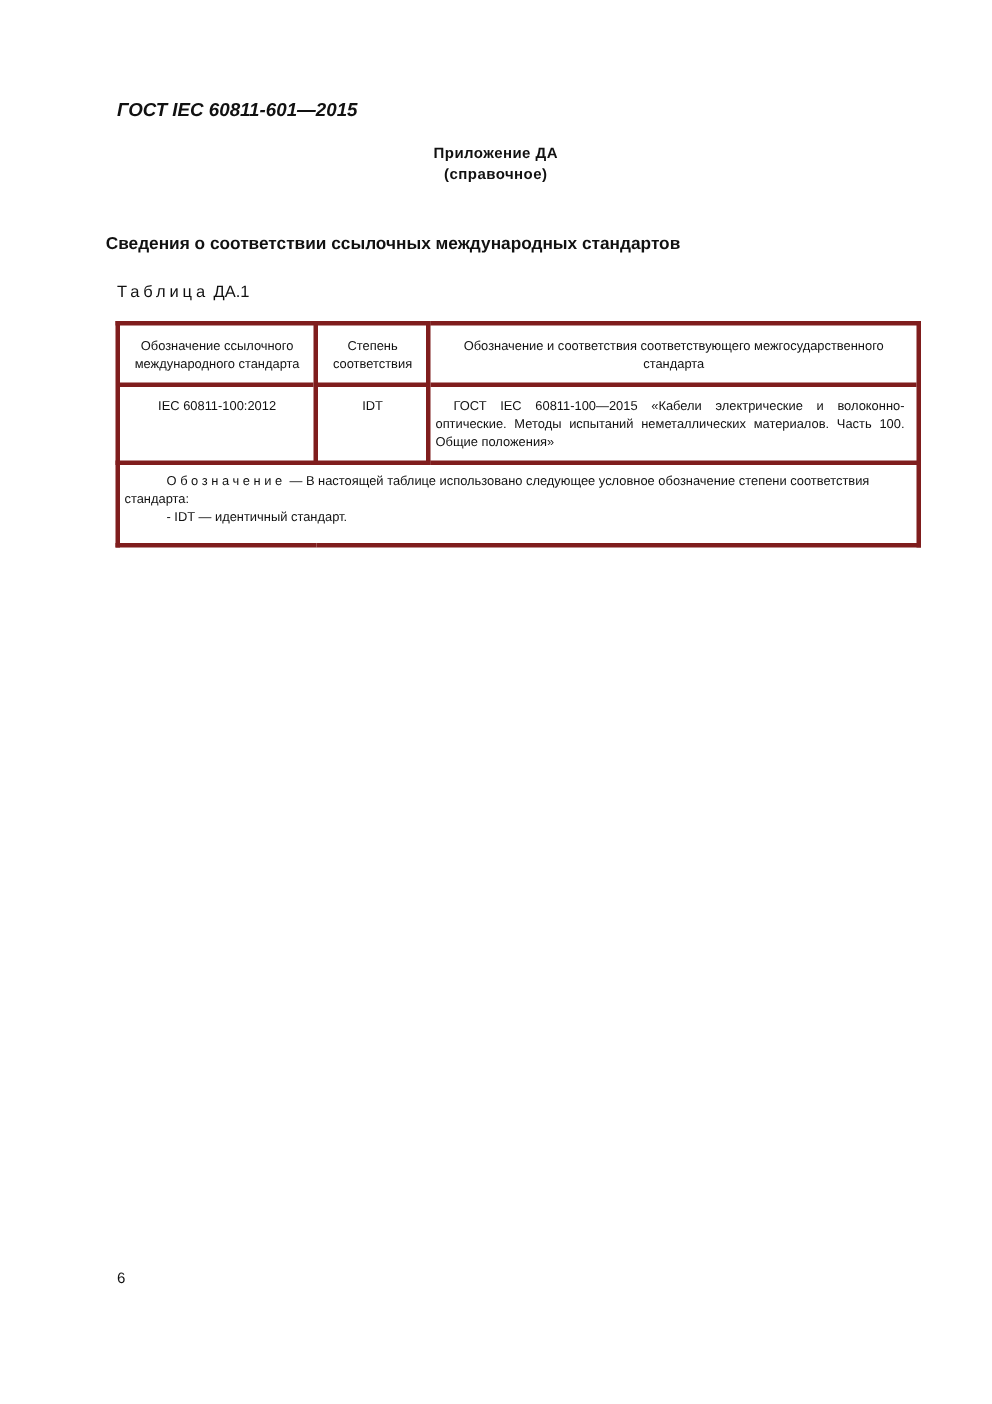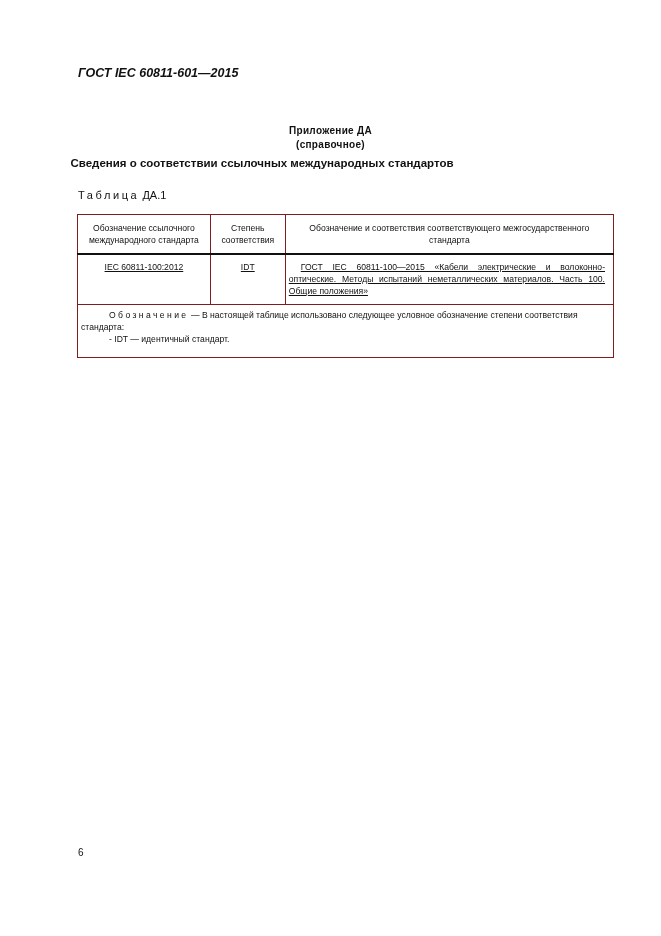--- a/index.html
+++ b/index.html
@@ -1,27 +1,27 @@
 <!DOCTYPE html>
 <html><head>
 <meta charset="utf-8">
 <style>
   html, body { margin: 0; padding: 0; background: #ffffff; }
   body { width: 661px; height: 936px; position: relative; overflow: hidden;
          font-family: "Liberation Sans", sans-serif; color: #111; }
   .abs { position: absolute; }
   .doc-code { left: 78px; top: 66px; font-size: 12.5px; font-weight: bold; font-style: italic; }
-  .annex { left: 0; width: 661px; top: 96px; text-align: center; font-size: 10px; font-weight: bold; line-height: 14px; letter-spacing: 0.3px; margin-top: 28px; }
+  .annex { left: 0; width: 661px; top: 96px; text-align: center; font-size: 10px; font-weight: bold; line-height: 14px; letter-spacing: 0.3px; }
   .title { left: 0; width: 524px; top: 155px; text-align: center; font-size: 11.5px; font-weight: bold; line-height: 17px; }
   .table-label { left: 78px; top: 189px; font-size: 11px; }
   .table-label .spaced { letter-spacing: 2.6px; }
   table.t { position: absolute; left: 77px; top: 214px; width: 537px; border-collapse: collapse; font-size: 8.6px; }
-  table.t td { border: 1px solid #7f1d1d; vertical-align: top; padding: 0; }
+  table.t td { border: 3px solid #7f1d1d; vertical-align: top; padding: 0; }
   table.t tr.head td { height: 38px; vertical-align: middle; text-align: center; line-height: 12px; padding: 0 4px; border-bottom: 2px solid #111; }
-  table.t tr.row td { height: 43px; line-height: 12px; padding-top: 6px; text-decoration: underline; }
+  table.t tr.row td { height: 43px; line-height: 12px; padding-top: 6px; }
   table.t tr.row td.c1, table.t tr.row td.c2 { text-align: center; }
   table.t tr.row td.c3 { text-align: justify; padding-left: 3px; padding-right: 8px; text-indent: 12px; }
   table.t tr.note td { height: 44px; line-height: 12px; padding: 4px 4px 4px 3px; }
   .note-label { letter-spacing: 2.4px; }
   .indent { display: inline-block; width: 28px; }
   .page-num { left: 78px; top: 847px; font-size: 10px; }
 </style>
 </head>
 <body>
 

